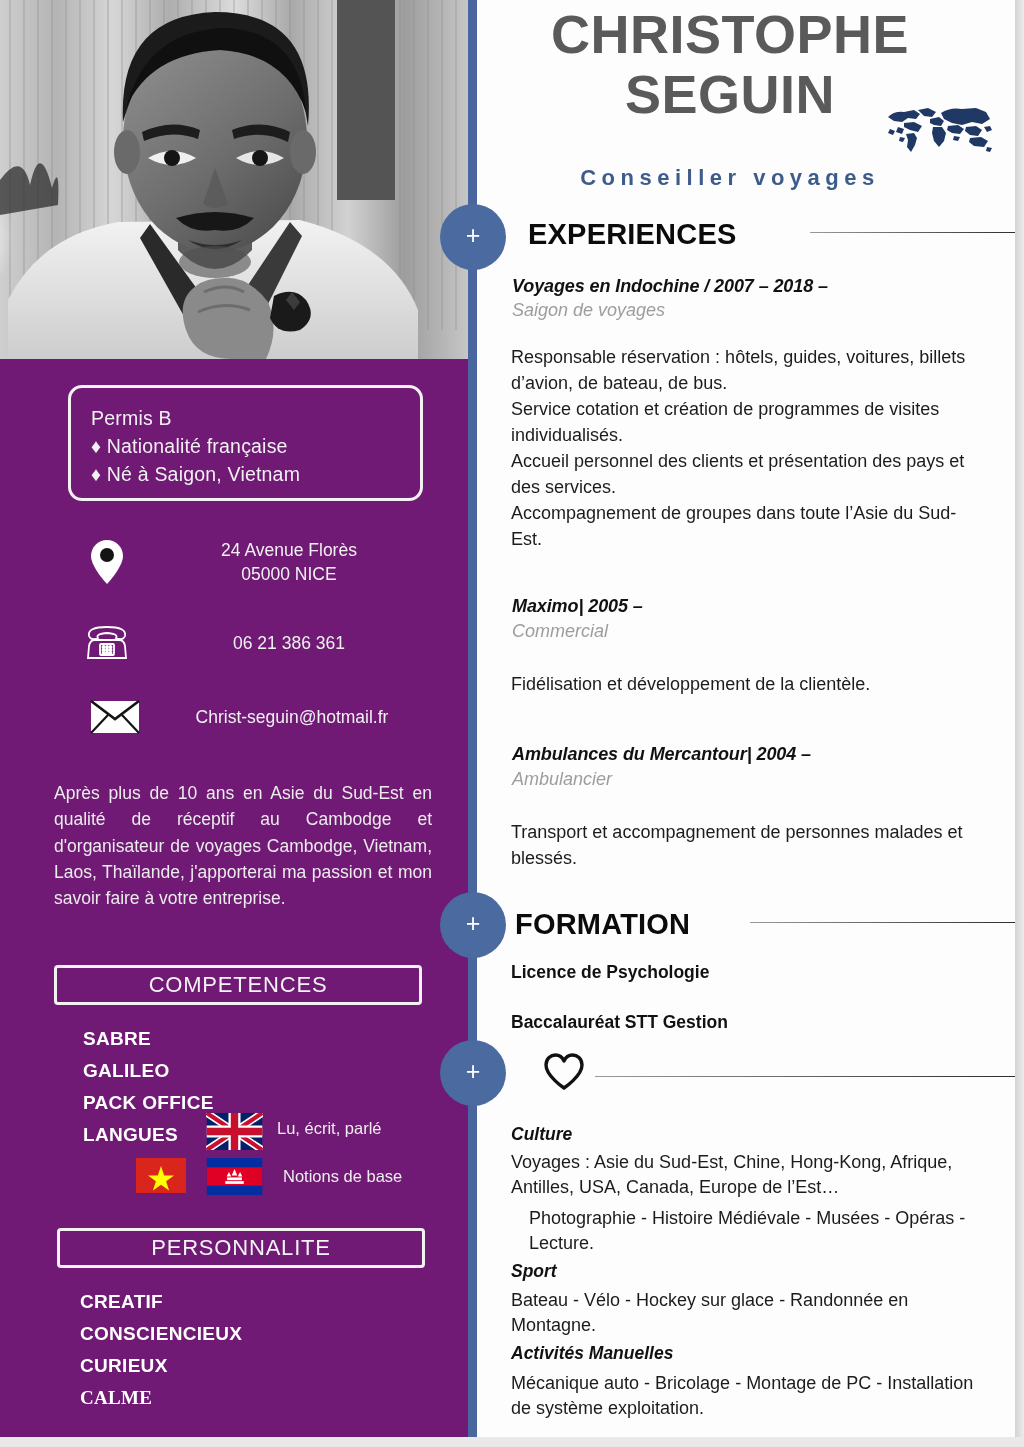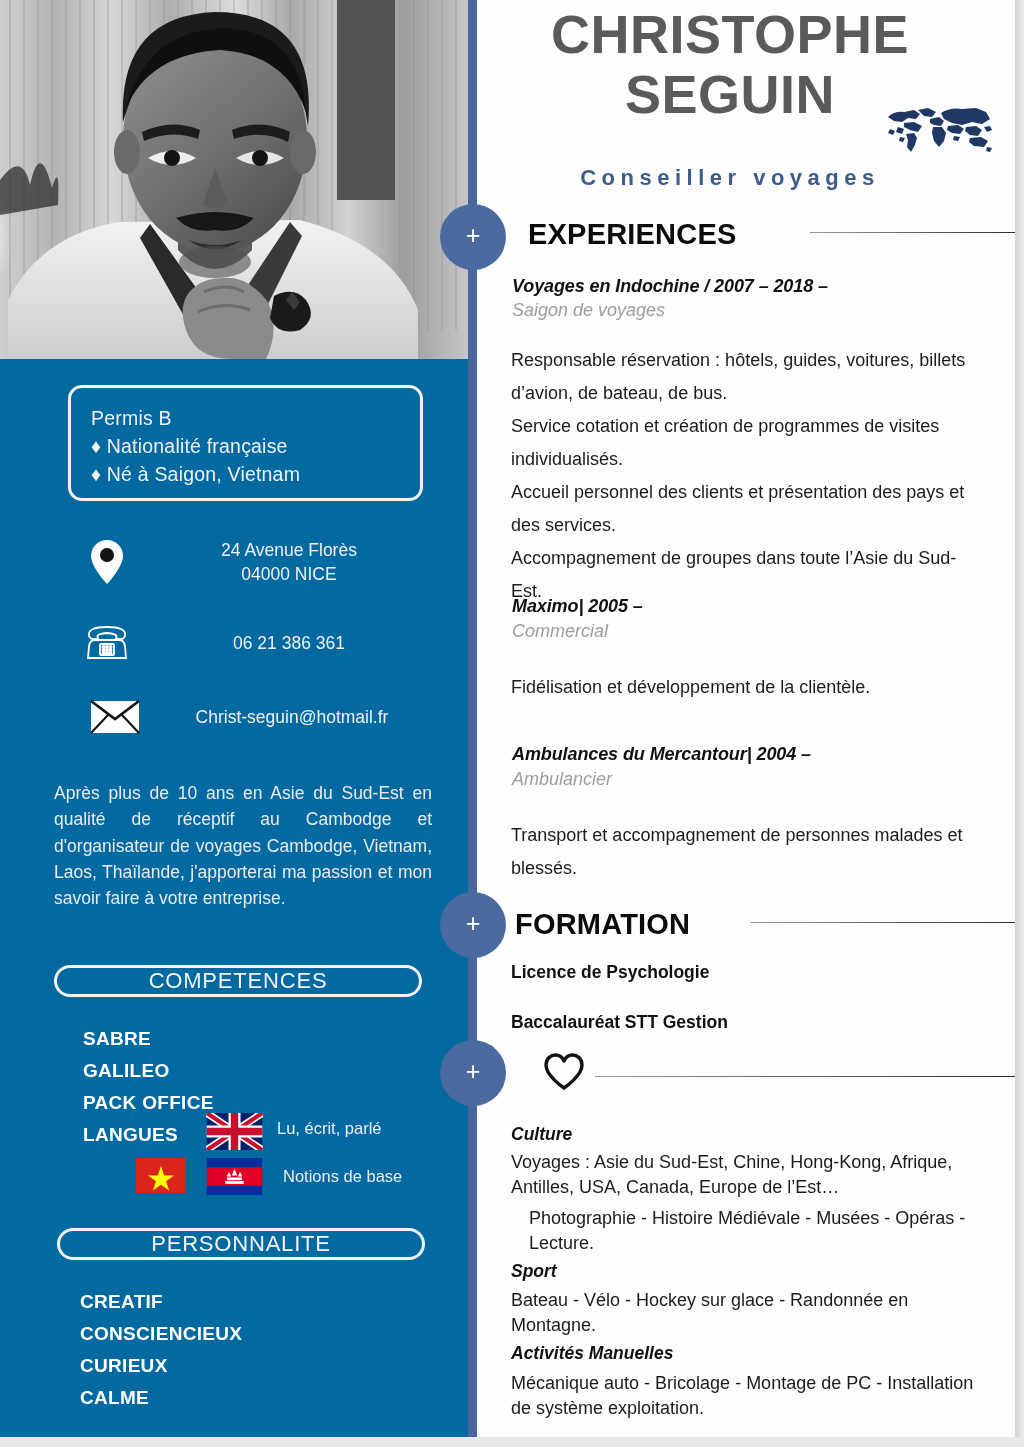--- a/index.html
+++ b/index.html
@@ -13,21 +13,21 @@
     position: relative;
     width: 1024px; height: 1447px;
     background: #ffffff;
     overflow: hidden;
   }
 
   
   .left-col {
     position: absolute; left: 0; top: 0;
     width: 470px; height: 1437px;
-    background: #0369a1;
+    background: #701a75;
     overflow: hidden;
   }
   .photo {
     position: absolute; left: 0; top: 0;
     width: 470px; height: 359px;
     overflow: hidden;
     background: #3a3a3a;
   }
   .photo svg { display: block; width: 470px; height: 359px; }
 
@@ -61,24 +61,24 @@
     position: absolute; left: 54px; top: 780px; width: 378px;
     color: #ececec;
     font-size: 17.5px;
     line-height: 26.3px;
     text-align: justify;
     text-justify: inter-word;
   }
 
   .pill {
     position: absolute;
-    width: 368px; height: 32px;
+    width: 368px; height: 40px;
     border: 3px solid #f2f2f2;
-    border-radius: 16px;
-    display: flex; align-items: flex-end; justify-content: center;
+    border-radius: 4px;
+    display: flex; align-items: center; justify-content: center;
     color: #f4f4f4;
     font-size: 22px;
     letter-spacing: .8px;
   }
 
   .skill-item, .trait-item {
     position: absolute;
     color: #ffffff;
     font-size: 19px;
     font-weight: bold;
@@ -178,21 +178,21 @@
   .job-role {
     position: absolute;
     color: #9d9d9d;
     font-size: 18px;
     font-style: italic;
   }
   .job-body {
     position: absolute;
     color: #1c1c1c;
     font-size: 18px;
-    line-height: 33px;
+    line-height: 26px;
     width: 470px;
   }
   .edu-item {
     position: absolute;
     color: #111;
     font-size: 17.5px;
     font-weight: bold;
   }
   .int-head {
     position: absolute;
@@ -334,21 +334,21 @@
 
     <div class="contact-row" style="left:75px; top:538px; width:370px;">
       <div class="contact-icon">
         <svg width="34" height="46" viewBox="0 0 34 46">
           <path d="M17 1 C8 1 1 8 1 17 C1 28 17 45 17 45 C17 45 33 28 33 17 C33 8 26 1 17 1 Z" fill="#ffffff"></path>
           <circle cx="17" cy="16" r="7" fill="#141414"></circle>
         </svg>
       </div>
       <div class="contact-text" style="width:300px;">
         <div>24 Avenue Florès</div>
-        <div>04000 NICE</div>
+        <div>05000 NICE</div>
       </div>
     </div>
 
     <div class="contact-row" style="left:75px; top:623px; width:370px;">
       <div class="contact-icon">
         <svg width="48" height="40" viewBox="0 0 48 40" fill="none" stroke="#ffffff" stroke-width="1.8">
           <path d="M6 13 Q4 4 24 4 Q44 4 42 13 Q40 18 33 15 Q36 11 24 10 Q12 11 15 15 Q8 18 6 13 Z"></path>
           <path d="M12 17 L36 17 Q41 17 42 23 L43 35 L5 35 L6 23 Q7 17 12 17 Z"></path>
           <rect x="17" y="21" width="14" height="11" rx="1"></rect>
           <circle cx="20.5" cy="24" r="1.1" fill="#ffffff"></circle>
@@ -416,21 +416,21 @@
     </div>
     <div class="lang-note" style="left:277px; top:1119px;">Lu, écrit, parlé</div>
     <div class="lang-note" style="left:283px; top:1167px;">Notions de base</div>
 
     <div class="pill" style="left:57px; top:1228px;">
       <span>PERSONNALITE</span>
     </div>
     <div class="trait-item" style="left:80px; top:1291px;">CREATIF</div>
     <div class="trait-item" style="left:80px; top:1323px;">CONSCIENCIEUX</div>
     <div class="trait-item" style="left:80px; top:1355px;">CURIEUX</div>
-    <div class="trait-item" style="left:80px; top:1387px;">CALME</div>
+    <div class="trait-item" style="left:80px; top:1387px;font-family:Liberation Serif, serif;">CALME</div>
   </div>
 
   <div class="timeline"></div>
   <div class="node" style="left:440px; top:204px;">
     <span>+</span>
   </div>
   <div class="node" style="left:440px; top:892px;">
     <span>+</span>
   </div>
   <div class="node" style="left:440px; top:1040px;">

